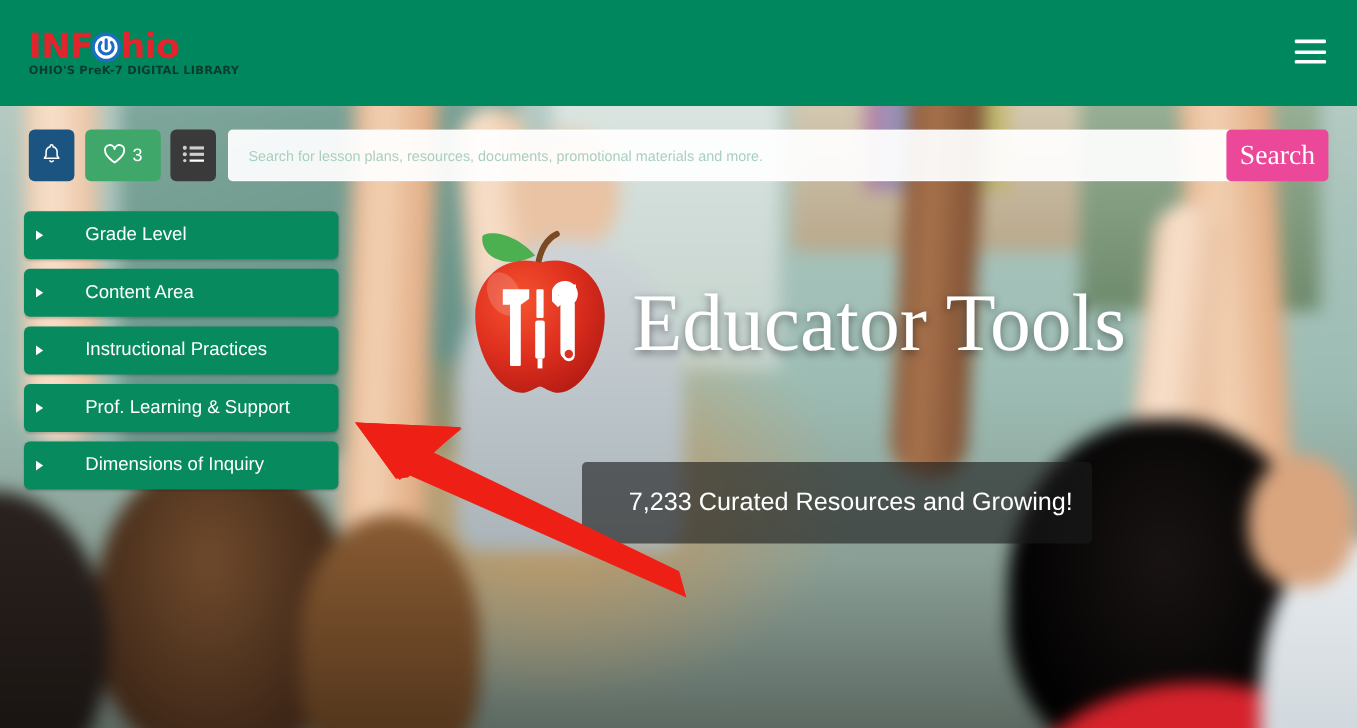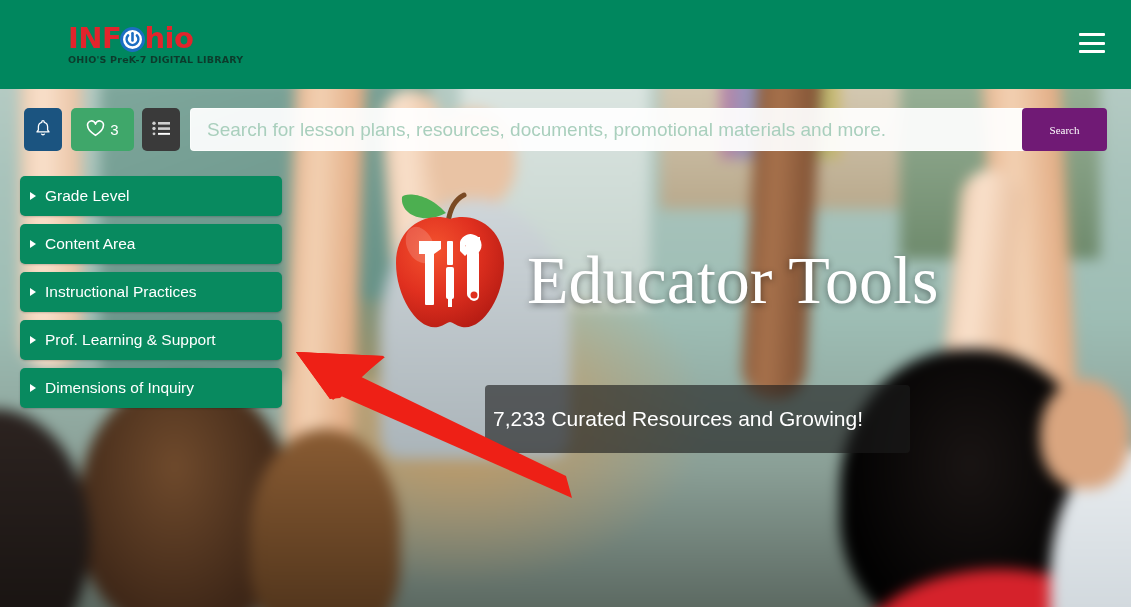--- a/index.html
+++ b/index.html
@@ -15,21 +15,20 @@
   .header {
     position: absolute; top: 0; left: 0;
     width: 1131px; height: 89px;
     background: #00875e;
     z-index: 30;
   }
   .logo-wrap {
     position: absolute; left: 24px; top: 23px;
     width: 200px; height: 46px;
     user-select: none;
-    margin-left: 44px;
   }
   .logo-main {
     position: relative;
     font-family: "DejaVu Sans", sans-serif;
     font-weight: bold;
     font-size: 29px;
     letter-spacing: -0.5px;
     color: #e2242c;
     line-height: 30px;
     white-space: nowrap;
@@ -135,34 +134,34 @@
   .iconbtn.list { left: 142px; background: #3a3a3a; }
   .fav-count { font-size: 15px; color: #ffffff; font-family: "Liberation Sans", sans-serif; }
 
   .searchfield {
     position: absolute; left: 190px; top: 0;
     width: 852px; height: 43px;
     background: rgba(255,255,255,0.93);
     border: 1px solid rgba(255,255,255,0.6);
     border-radius: 4px;
     padding: 16px 16px;
-    font-size: 19px;
+    font-size: 12px;
     color: #5e6b63;
     font-family: "Liberation Sans", sans-serif;
     outline: none;
   }
   .searchfield::placeholder { color: #a9cfbd; }
   .searchbtn {
     position: absolute; left: 1022px; top: 0;
     width: 85px; height: 43px;
-    background: #701a75;
+    background: #ec4899;
     border: none; border-radius: 4px;
     color: #ffffff;
     font-family: "Liberation Serif", serif;
-    font-size: 11px;
+    font-size: 23px;
     cursor: pointer;
   }
 
   
   .facets { position: absolute; left: 20px; top: 176px; width: 262px; z-index: 20; }
   .facet {
     position: relative;
     height: 40px;
     background: #088a5f;
     border-radius: 5px;
@@ -178,42 +177,43 @@
     border-top: 4.5px solid transparent;
     border-bottom: 4.5px solid transparent;
     margin-right: 9px;
     flex: 0 0 auto;
   }
   .facet .flabel {
     color: #ffffff;
     font-size: 15.5px;
     font-family: "Liberation Sans", sans-serif;
     white-space: nowrap;
+    margin-left: 26px;
   }
 
   
   .hero { position: absolute; left: 380px; top: 180px; z-index: 15; }
   .apple-wrap { position: absolute; left: 10px; top: 5px; width: 120px; height: 150px; }
   .hero-title {
-    position: absolute; left: 147px; top: 66px;
+    position: absolute; left: 147px; top: 55px;
     font-family: "Liberation Serif", serif;
     font-size: 68px;
     color: #ffffff;
     white-space: nowrap;
     text-shadow: 0 2px 7px rgba(0,0,0,.45);
     line-height: 1;
   }
 
   .countbox {
     position: absolute; left: 485px; top: 385px;
     width: 425px; height: 68px;
     background: rgba(28,28,28,0.62);
     border-radius: 4px;
     display: flex; align-items: center;
-    padding-left: 8px;
+    padding-left: 39px;
     z-index: 15;
   }
   .countbox .ctext {
     color: #ffffff;
     font-size: 21px;
     font-family: "Liberation Sans", sans-serif;
     white-space: nowrap;
   }
 
   

